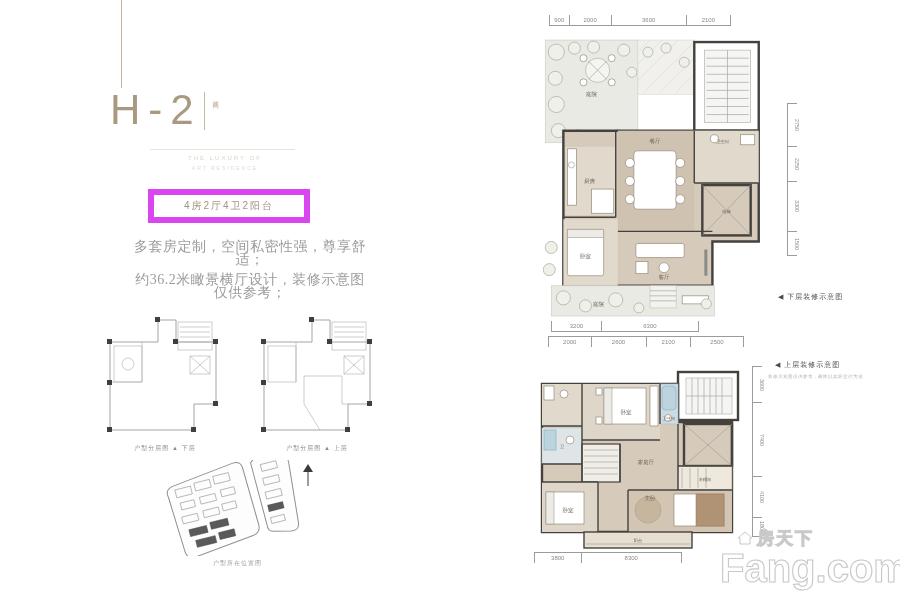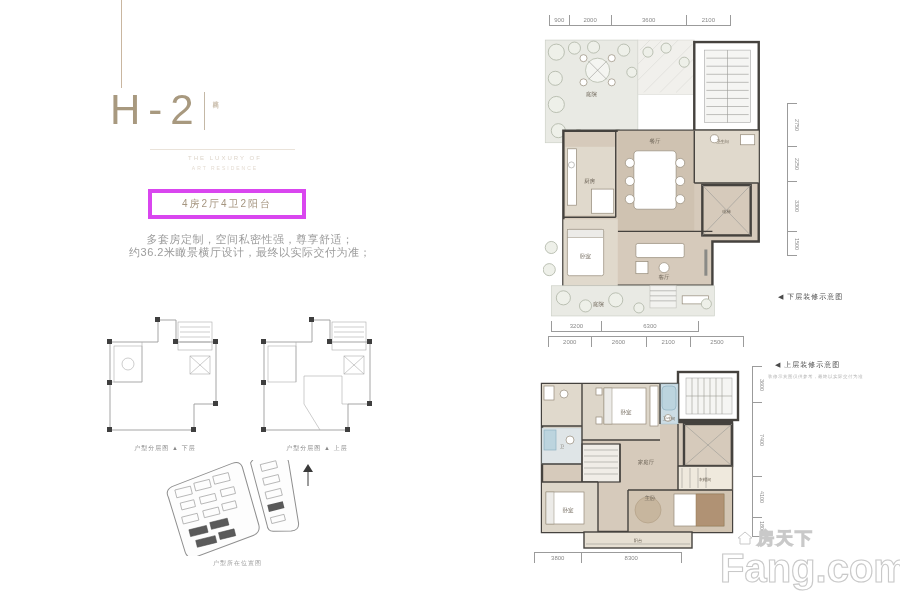--- a/index.html
+++ b/index.html
@@ -10,25 +10,25 @@
   .deco-vline{left:121px;top:0;width:1px;height:88px;background:#c9b6a0;}
   .title-row{left:110px;top:84px;display:flex;align-items:flex-start;}
   .unit-code{font-size:42px;color:#a8997f;letter-spacing:8px;font-weight:500;line-height:52px;}
   .title-div{width:1px;height:38px;background:#c4b8a6;margin:8px 6px 0 2px;}
   .area-prefix{writing-mode:vertical-rl;font-size:6px;color:#cbbfae;margin:12px 2px 0 0;letter-spacing:1px;}
   .area-value{font-size:45px;color:#ae9f87;font-weight:500;line-height:52px;letter-spacing:1px;}
   .area-value sup{font-size:17px;}
   .tag-hairline{left:150px;top:149px;width:145px;height:0;border-top:1px solid #eae3da;}
   .tagline1{left:120px;top:155px;width:210px;text-align:center;font-size:6px;color:#ddd4c9;letter-spacing:2px;}
   .tagline2{left:120px;top:165px;width:210px;text-align:center;font-size:5px;color:#e4dcd2;letter-spacing:2px;}
-  .spec-badge{left:148px;top:189px;width:150px;height:22px;border:4px solid #d946ef;
+  .spec-badge{left:148px;top:189px;width:150px;height:22px;border:6px solid #d946ef;
               display:flex;align-items:center;justify-content:center;
               font-size:10px;color:#a5957f;letter-spacing:2px;}
   .desc{left:125px;top:233px;width:250px;text-align:center;}
-  .desc p{margin:0;font-size:11px;color:#9c9c9c;line-height:12.5px;letter-spacing:.5px;}
+  .desc p{margin:8px;font-size:14px;color:#9c9c9c;line-height:12.5px;letter-spacing:.5px;font-family:Liberation Serif, serif;}
   .mini-caption{font-size:6px;color:#8a8a8a;letter-spacing:1px;text-align:center;}
   .site-caption{left:170px;top:559px;width:135px;text-align:center;font-size:6px;color:#9a9a9a;letter-spacing:1px;}
   
   .dimrow{display:flex;height:10px;border-bottom:1px solid #9b9b9b;border-left:1px solid #9b9b9b;}
   .dimrow .seg{border-right:1px solid #9b9b9b;position:relative;}
   .dimrow .seg span{position:absolute;left:0;right:0;bottom:0;text-align:center;
                     font-size:6px;color:#8a8a8a;line-height:9px;}
   .dimrow.below{border-bottom:none;border-top:1px solid #9b9b9b;}
   .dimrow.below .seg span{bottom:auto;top:1px;}
   .dimcol{display:flex;flex-direction:column;width:9px;border-left:1px solid #9b9b9b;border-top:1px solid #9b9b9b;}
@@ -73,21 +73,21 @@
 </div>
 
 <div class="abs tag-hairline"></div>
 <div class="abs tagline1">THE LUXURY OF</div>
 <div class="abs tagline2">ART RESIDENCE</div>
 
 <div class="abs spec-badge">4房2厅4卫2阳台</div>
 
 <div class="abs desc">
   <p>多套房定制，空间私密性强，尊享舒适；</p>
-  <p>约36.2米瞰景横厅设计，最终以实际交付为准；</p>
+  <p>约36.2米瞰景横厅设计，装修示意图仅供参考；</p>
 </div>
 
 <svg class="abs" style="left:98px;top:312px;" width="136" height="126" viewBox="0 0 136 126">
   <path class="mline" d="M12,30 L60,30 L60,8 L78,8 L78,30 L118,30 L118,92 L96,92 L96,118 L12,118 Z"></path>
   <rect class="mthin" x="16" y="34" width="28" height="36"></rect>
   <line class="mthin" x1="44" y1="30" x2="44" y2="70"></line>
   <line class="mthin" x1="12" y1="70" x2="44" y2="70"></line>
   <rect class="mthin" x="80" y="10" width="34" height="28"></rect>
   <line class="mthin" x1="82" y1="15" x2="112" y2="15"></line>
   <line class="mthin" x1="82" y1="20" x2="112" y2="20"></line>

